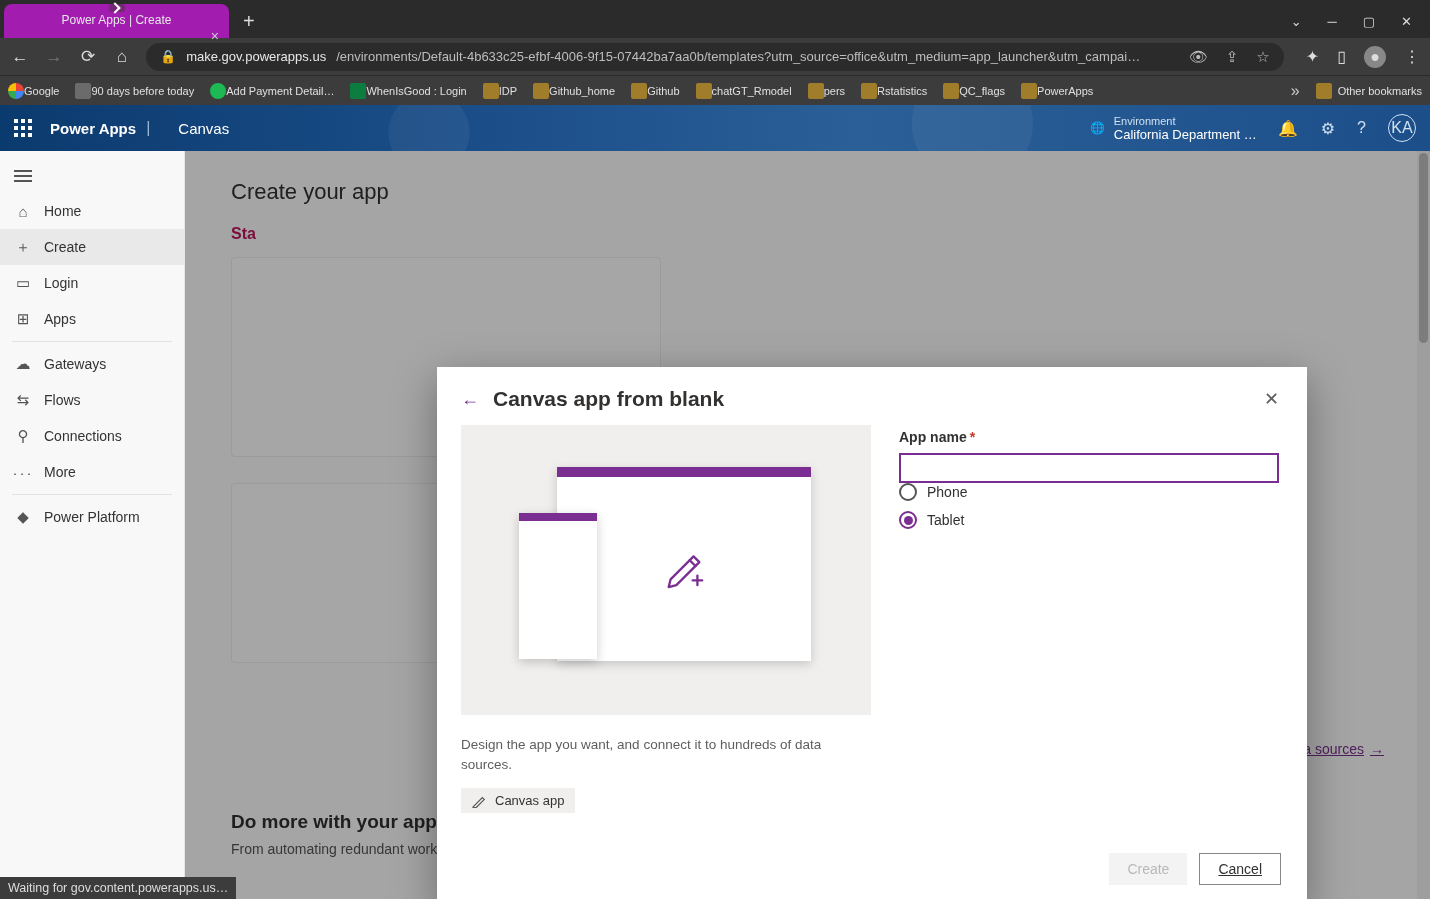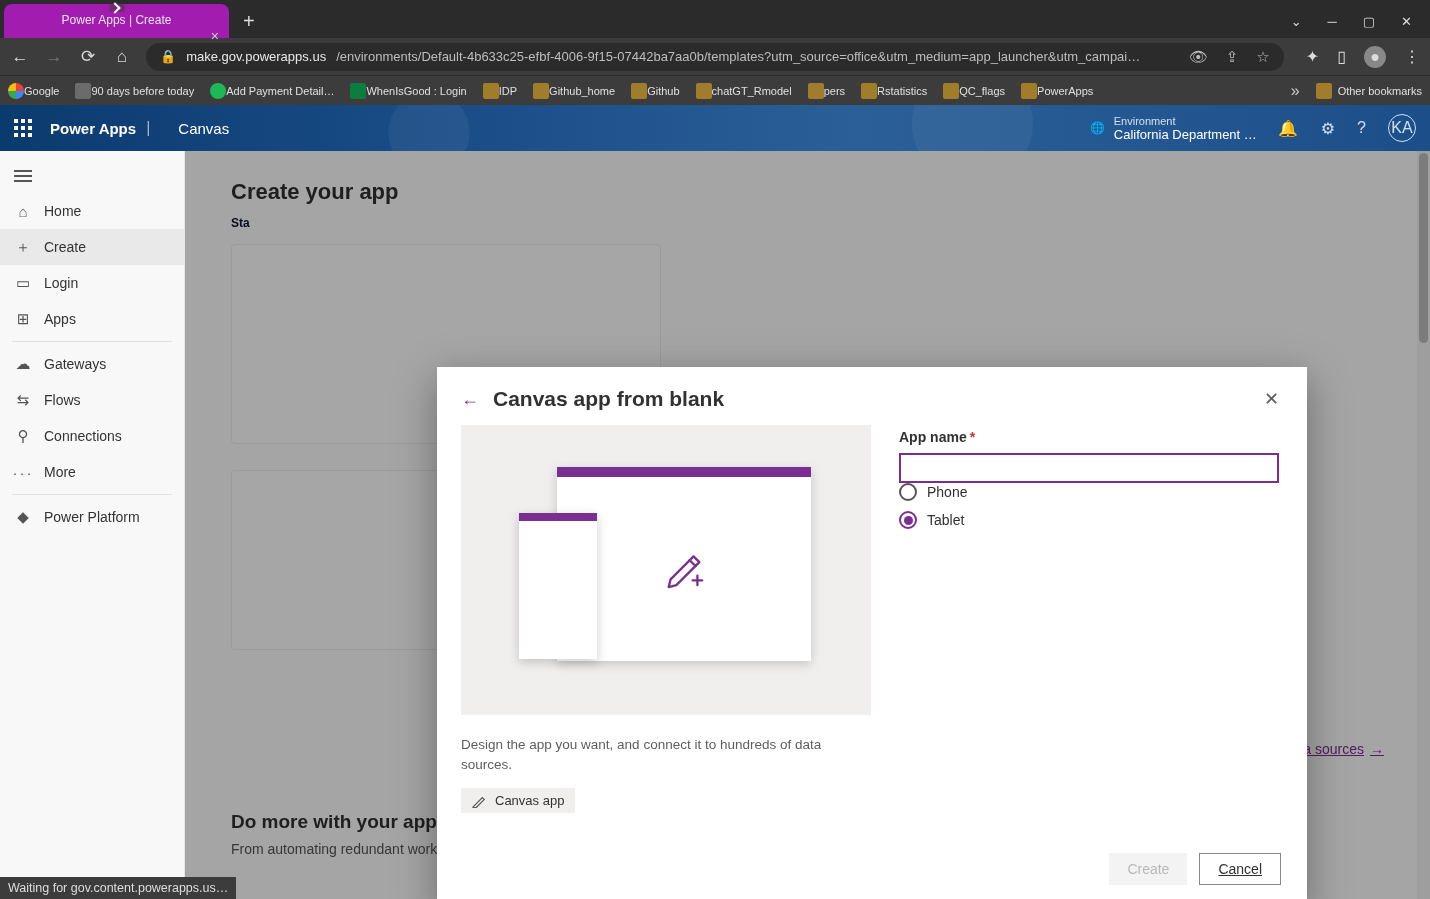--- a/index.html
+++ b/index.html
@@ -61,22 +61,22 @@
 .hamburger div{ width:18px; height:2px; background:#555; margin:3px 0;}
 .nav-item { display:flex; align-items:center; gap:12px; padding:9px 14px; color:#333; font-size:14px;}
 .nav-item.active { background:#e9e9e9;}
 .nav-ico { width:18px; height:18px; display:flex; align-items:center; justify-content:center; color:#555; font-size:15px;}
 .nav-divider { height:1px; background:#e2e2e2; margin:4px 12px;}
 .nav-more .nav-ico{letter-spacing:2px;}
 
 
 .main { position:absolute; top:46px; left:185px; right:0; bottom:0; background:#fdfdfd; overflow:hidden;}
 .main-inner{ padding:28px 46px;}
-.h1 { font-size:22px; font-weight:700; color:#323130; margin-bottom:11px;}
-.subh { font-size:12px; font-weight:600; color:#0f172a; margin-bottom:14px;}
+.h1 { font-size:22px; font-weight:400; color:#323130; margin-bottom:20px;}
+.subh { font-size:16px; font-weight:600; color:#be185d; margin-bottom:14px;}
 .ghost-card { width:430px; height:200px; border:1px solid #eee; border-radius:4px; background:#fff; margin-bottom:26px;}
 .more-link { position:absolute; right:46px; top:590px; color:#7b2e91; font-size:14px; text-decoration:underline; display:flex; align-items:center; gap:6px;}
 .section2 { position:absolute; left:46px; top:660px; right:46px;}
 .section2 h2{ font-size:19px; font-weight:600; color:#323130; margin-bottom:8px;}
 .section2 p{ font-size:14px; color:#555;}
 
 
 .overlay { position:absolute; inset:0; background:rgba(0,0,0,.35);}
 .modal { position:absolute; left:252px; top:216px; width:870px; height:540px; background:#fff; box-shadow:0 12px 40px rgba(0,0,0,.35);}
 .modal-head { display:flex; align-items:center; padding:20px 28px 8px 24px;}

